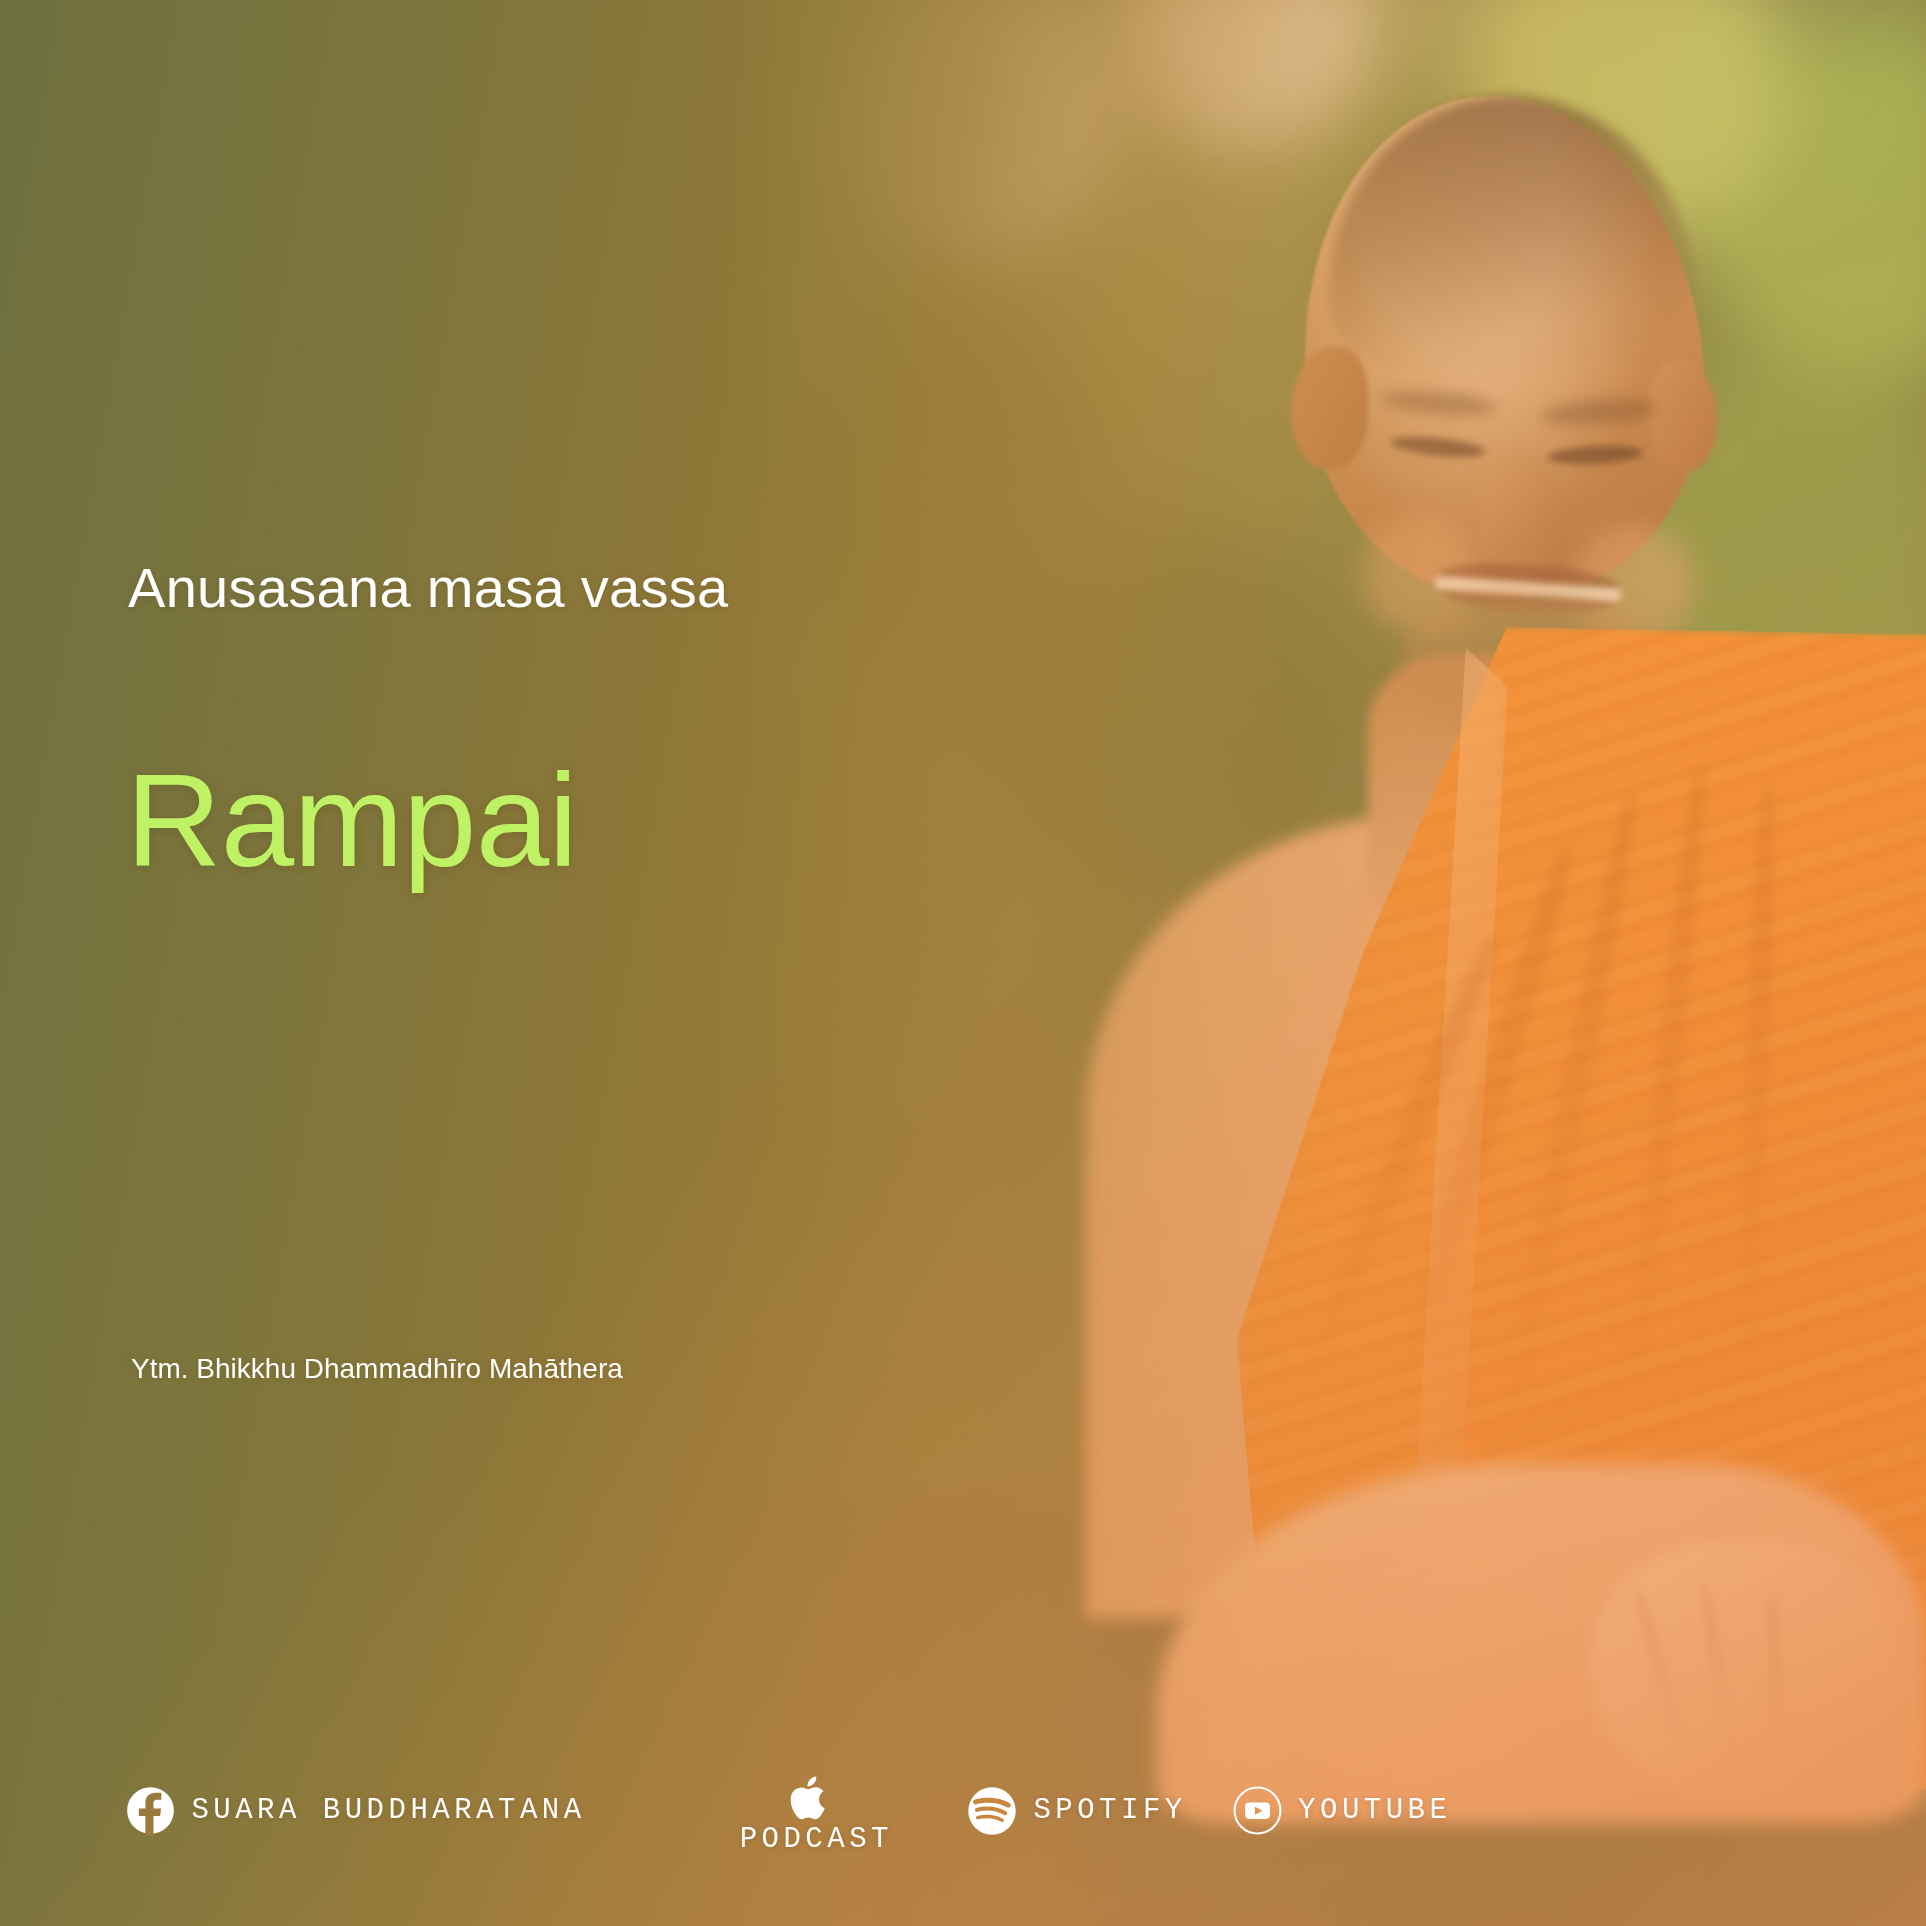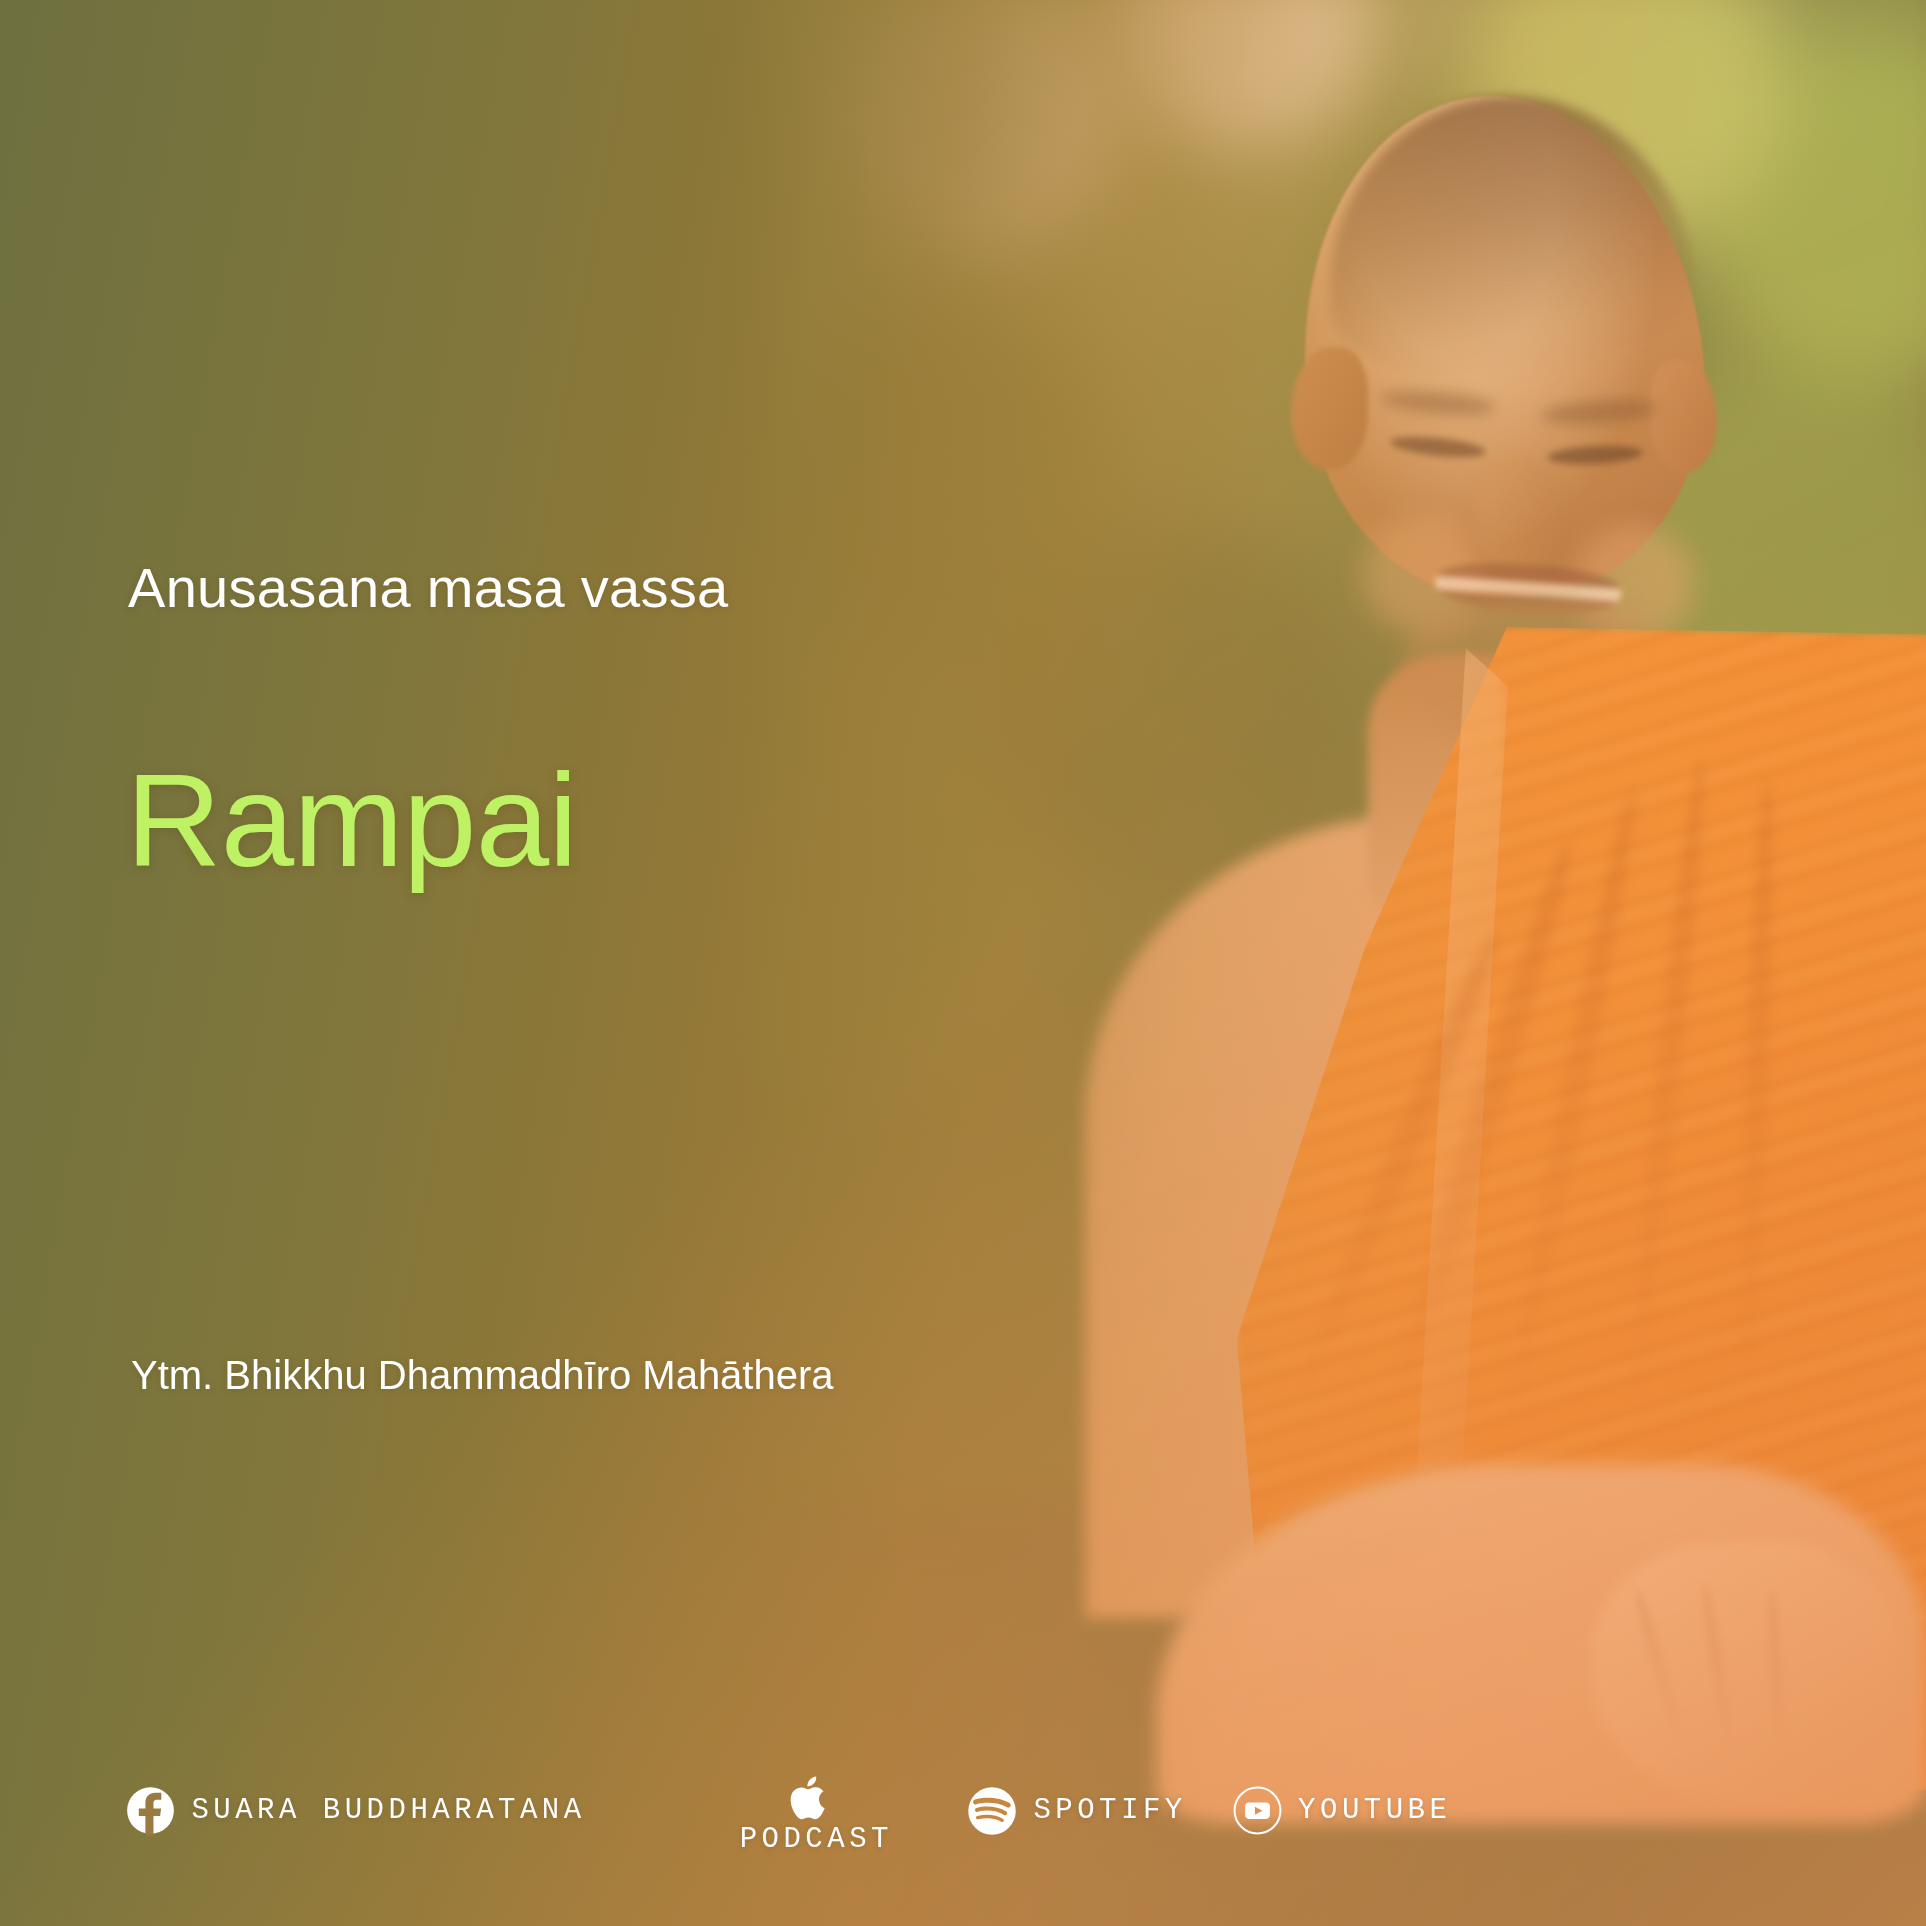--- a/index.html
+++ b/index.html
@@ -304,21 +304,21 @@
     font-weight: 400;
     color: #bef264;
     line-height: 1.02;
     letter-spacing: -0.6px;
     text-shadow: 0 1.9px 10.3px rgba(90,70,20,0.30);
   }
   .title .line { display: block; }
   .author {
     position: absolute;
     left: 131px; top: 1353px;
-    font-size: 40px;
+    font-size: 28px;
     font-weight: 400;
     color: #ffffff;
     white-space: nowrap;
     text-shadow: 0 1.3px 6.4px rgba(90,70,20,0.26);
   }
 
   
   .footer {
     position: absolute;
     left: 125px;

